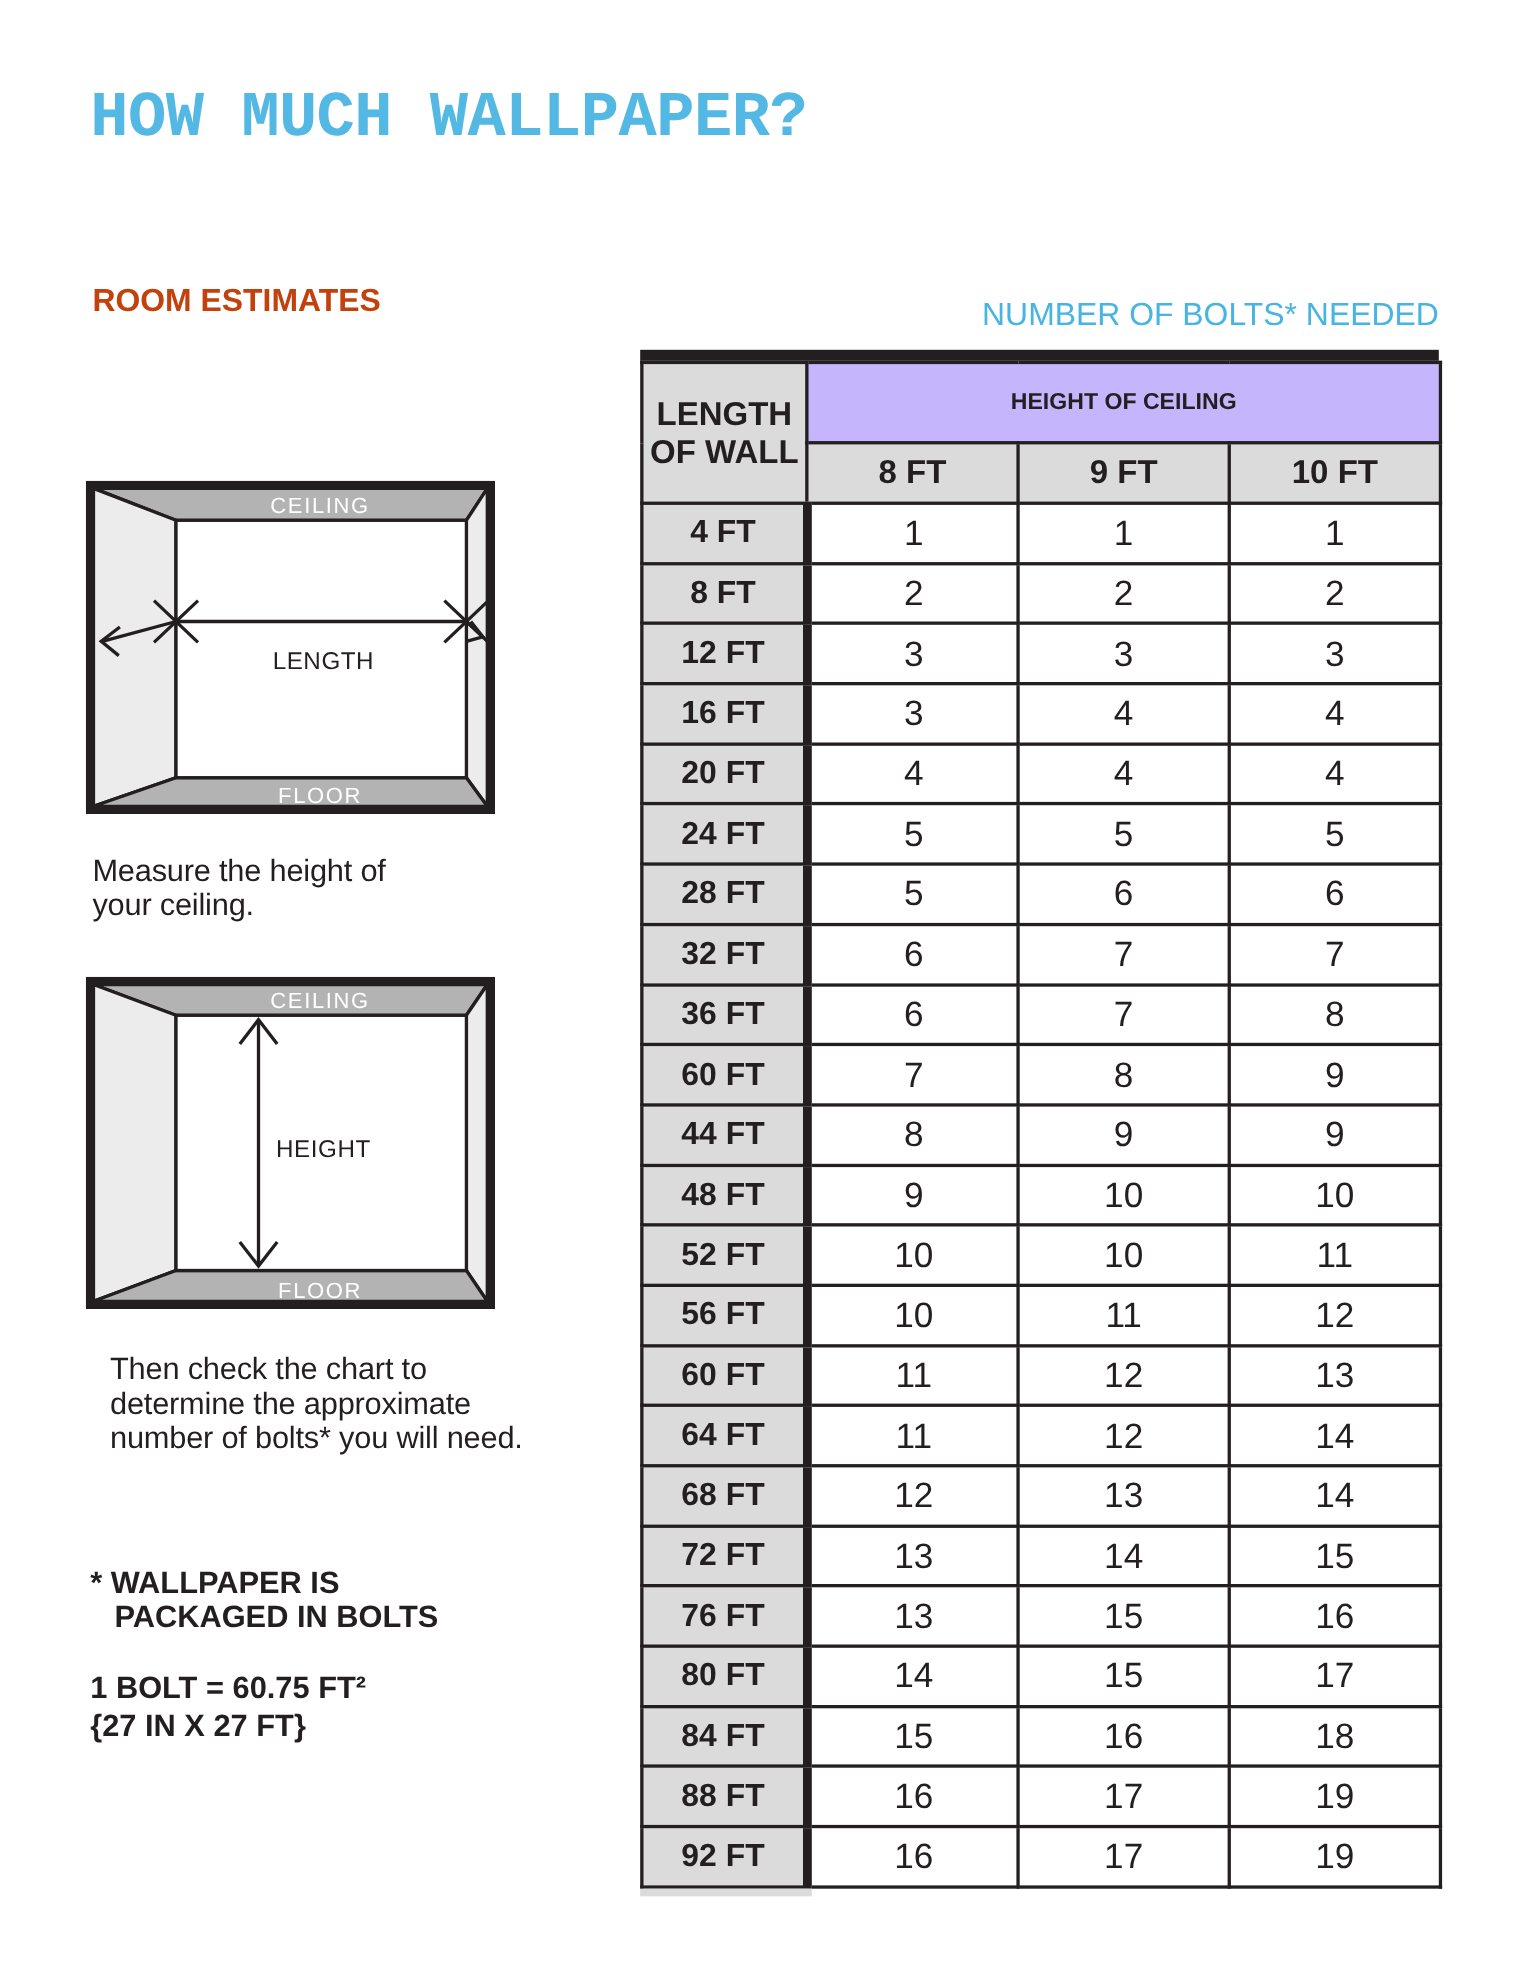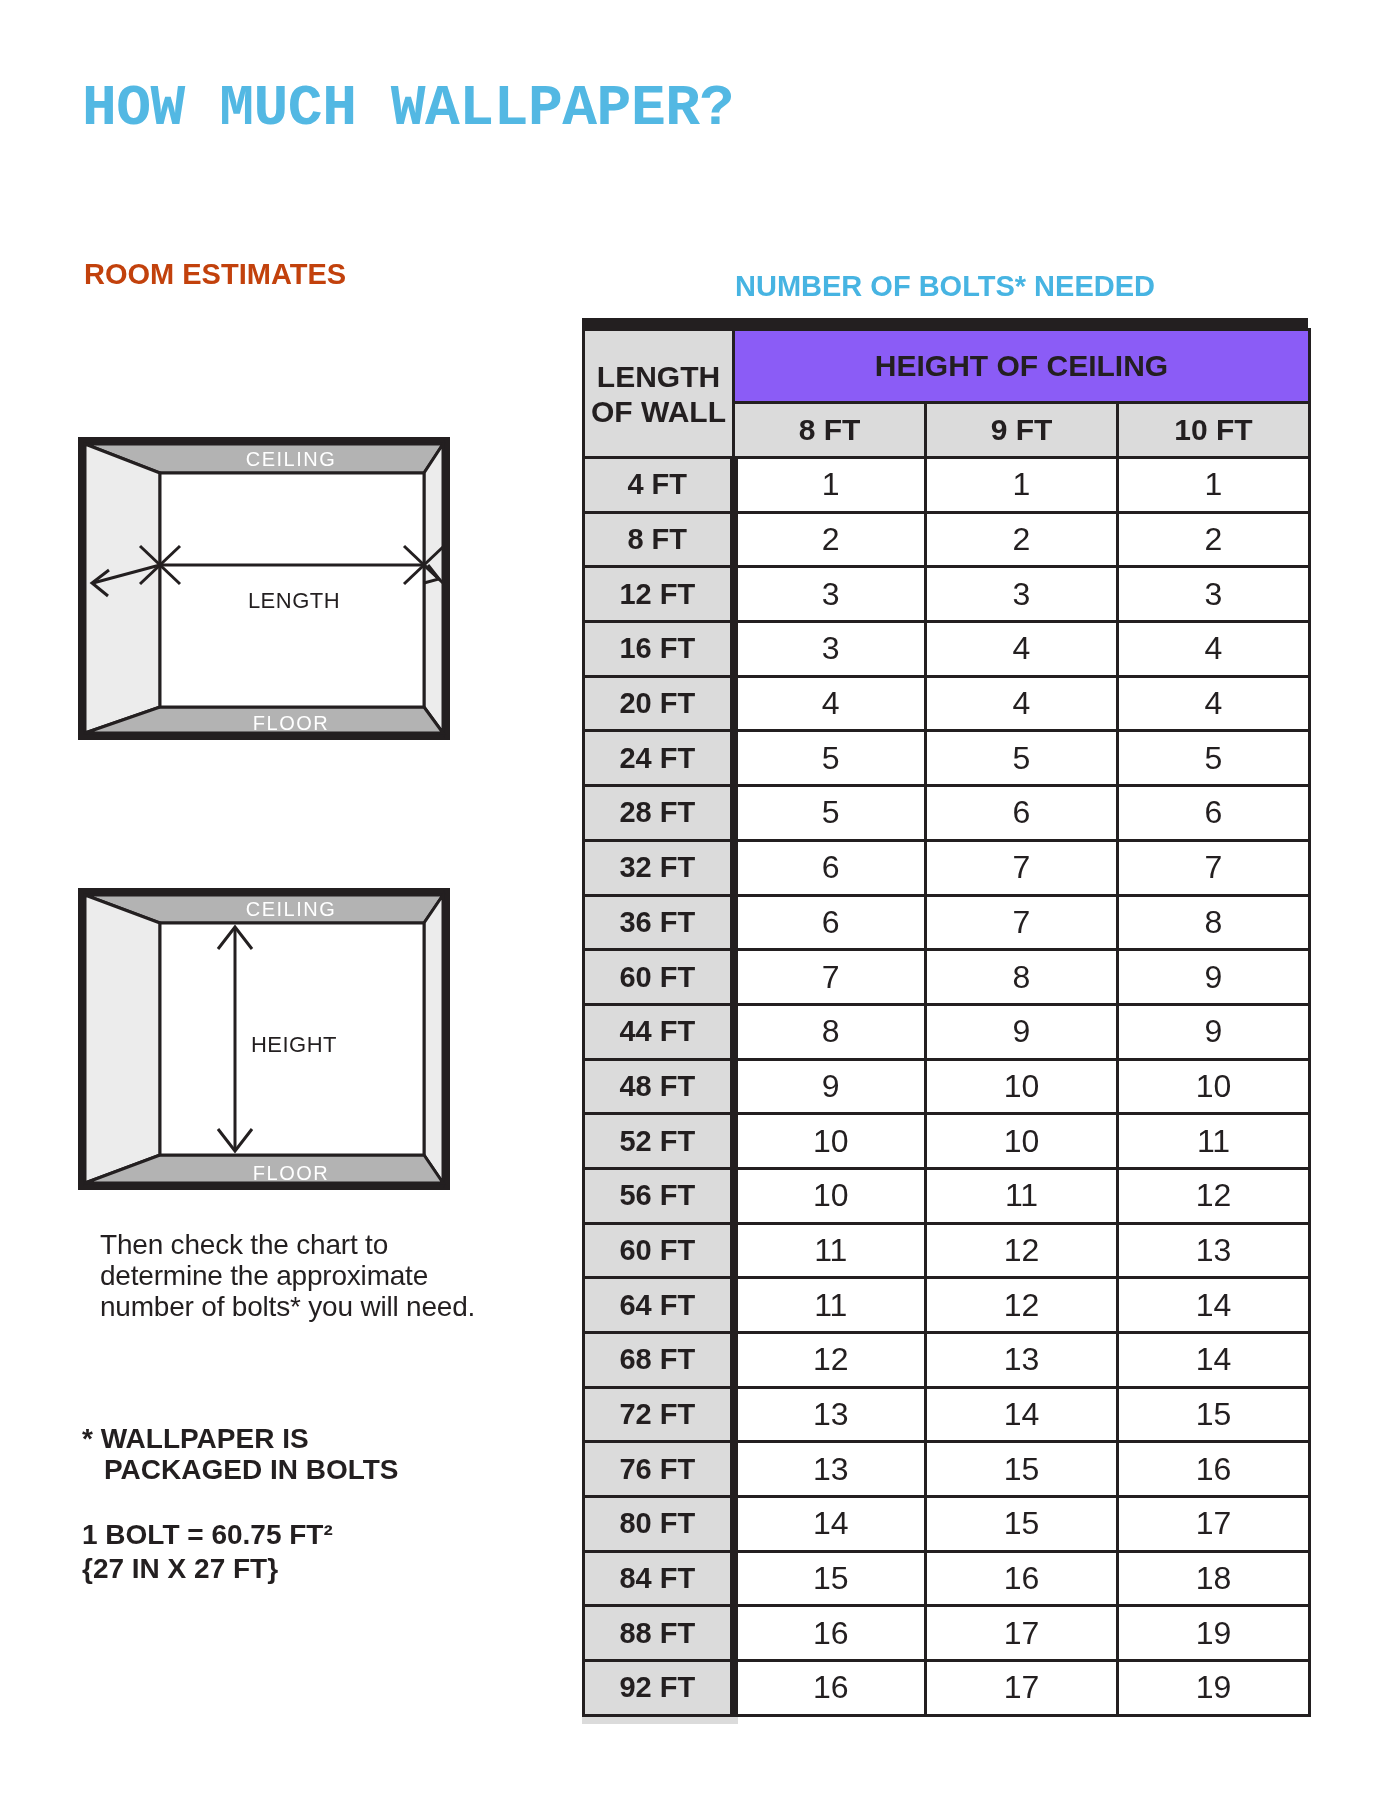--- a/index.html
+++ b/index.html
@@ -23,37 +23,37 @@
   .para1{left:84px;top:321px;}
   .para2{left:84px;top:776px;}
   .para3{left:100px;top:1229px;}
   .footnote{left:82px;top:1423px;font-size:28px;font-weight:bold;line-height:31px;}
   .footnote .fn-line2{padding-left:22px;}
   .boltinfo{left:82px;top:1518px;font-size:28px;font-weight:bold;line-height:34px;}
   .diagram{width:440px;}
   .diagram1{left:78px;top:437px;height:303px;}
   .diagram2{left:78px;top:888px;height:302px;}
   .table-heading{
-    left:582px;top:270px;width:726px;text-align:center;margin:0;
-    font-size:29px;font-weight:bold;color:#47b4e2;
+    left:582px;top:270px;width:726px;text-align:right;margin:0;
+    font-size:29px;font-weight:normal;color:#47b4e2;
   }
   .table-wrap{left:582px;top:318px;width:726px;}
   .topbar{width:726px;height:10px;background:#231f20;}
   table.bolts{
     border-collapse:collapse;table-layout:fixed;width:726px;
     font-family:"Liberation Sans",sans-serif;color:#231f20;
   }
   table.bolts th,table.bolts td{
     border:3px solid #231f20;text-align:center;vertical-align:middle;padding:0;
   }
   th.corner{
     background:#dbdbdb;font-weight:bold;font-size:30px;line-height:35px;
     white-space:pre-line;border-right-width:8px;
   }
-  th.group{background:#8b5cf6;font-weight:bold;font-size:30px;height:70px;border-left-width:8px;}
+  th.group{background:#c4b5fd;font-weight:bold;font-size:21px;height:70px;border-left-width:8px;}
   th.colhead{background:#dbdbdb;font-weight:bold;font-size:30px;height:52px;}
   table.bolts tbody tr{height:54.7px;}
   table.bolts tbody th.rl{
     background:#dbdbdb;font-weight:bold;font-size:29px;border-right-width:8px;
   }
   table.bolts tbody td{background:#ffffff;font-size:32px;font-weight:normal;}
   .overhang{width:156px;height:7px;background:#dbdbdb;}
   svg text{font-family:"Liberation Sans",sans-serif;}
   .room-label{fill:#ffffff;font-size:20px;letter-spacing:1.5px;}
   .measure-label{fill:#231f20;font-size:22px;letter-spacing:0.5px;}
@@ -86,20 +86,22 @@
         <polyline points="31,133 14,146 30,159"></polyline>
         <line x1="346" y1="128" x2="360" y2="141"></line>
         <polyline points="350,128 361,142 346,146"></polyline>
       </g>
       <text x="213" y="29" text-anchor="middle" class="room-label">CEILING</text>
       <text x="213" y="293" text-anchor="middle" class="room-label">FLOOR</text>
       <text x="216" y="171" text-anchor="middle" class="measure-label">LENGTH</text>
     </svg>
   </div>
 
+  <p class="abs para para2">Measure the height of
+your ceiling.</p>
 
   <div class="abs diagram diagram2">
     <svg width="372" height="302" viewBox="0 0 372 302">
       <rect x="3.5" y="3.5" width="365" height="295" fill="#ffffff" stroke="#231f20" stroke-width="7"></rect>
       <polygon points="7,7 365,7 346,35 82,35" fill="#b3b3b3" stroke="#231f20" stroke-width="3"></polygon>
       <polygon points="7,7 82,35 82,267 7,295" fill="#ececec" stroke="#231f20" stroke-width="3"></polygon>
       <polygon points="365,7 346,35 346,267 365,295" fill="#ececec" stroke="#231f20" stroke-width="3"></polygon>
       <polygon points="7,295 82,267 346,267 365,295" fill="#b3b3b3" stroke="#231f20" stroke-width="3"></polygon>
       <rect x="82" y="35" width="264" height="232" fill="#ffffff" stroke="#231f20" stroke-width="3"></rect>
       <g stroke="#231f20" stroke-width="3" fill="none">

